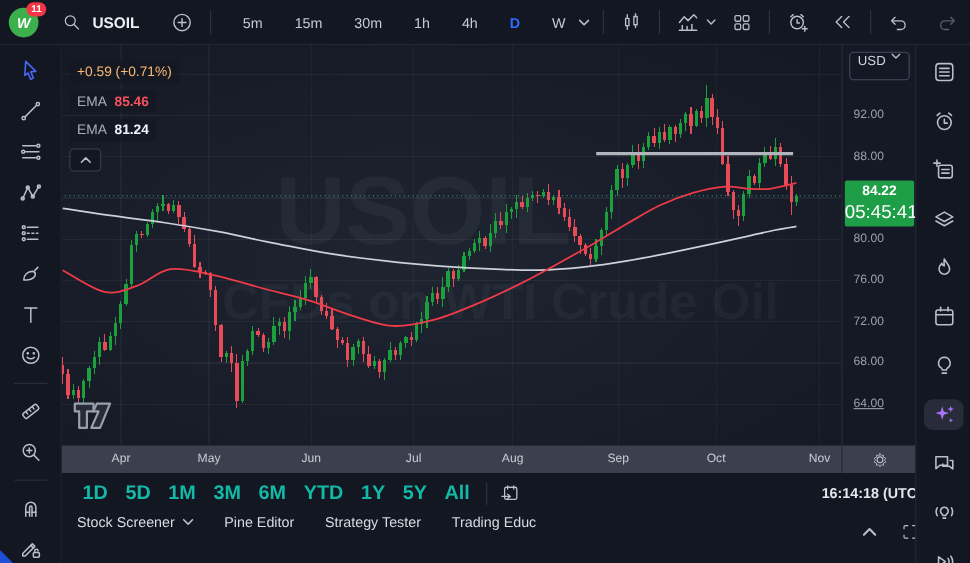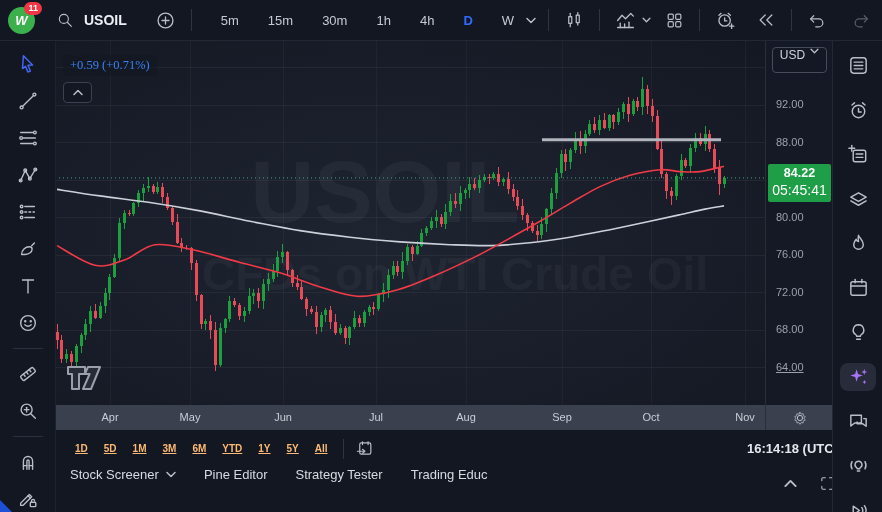--- a/index.html
+++ b/index.html
@@ -41,47 +41,47 @@
          border-radius:8px;cursor:pointer;}
   .rtool.activepill{background:#272b3a;}
   
   #pane{left:55px;top:40px;width:710px;height:365px;
         background:radial-gradient(ellipse at 45% 55%, #1e2430 0%, #181d29 55%, #141822 100%);}
   #chart-svg{position:absolute;left:0;top:0;}
   
   #legend{left:63px;top:55px;z-index:3;font-size:12.5px;line-height:1;}
   .lrow{margin-bottom:6px;}
   .chip{display:inline-block;background:rgba(19,23,34,0.65);padding:4px 7px;border-radius:3px;}
-  #legend .chg{color:#3b82f6;font-family:Liberation Serif, serif;}
+  #legend .chg{color:#fdba74;}
   .ema-label{color:#a9adb8;margin-right:7px;}
   #legend-collapse{margin-top:3px;width:27px;height:19px;border:1px solid #3a4150;
         background:rgba(19,23,34,0.8);border-radius:4px;display:flex;align-items:center;
         justify-content:center;cursor:pointer;}
   
   #paxis{left:765px;top:40px;width:67px;height:365px;background:#151926;
          border-left:1px solid #2a2e39;z-index:2;}
   .plabel{position:absolute;left:10px;font-size:11px;color:#9ba0ab;}
   #usdbtn{position:absolute;left:6px;top:7px;width:53px;height:24px;border:1px solid #454c5c;
           border-radius:4px;display:flex;align-items:flex-start;justify-content:center;gap:5px;
           font-size:12px;color:#d1d4dc;cursor:pointer;background:rgba(19,23,34,.4);}
   #pricebadge{position:absolute;left:2px;width:63px;border-radius:2px;text-align:center;
           color:#fff;padding:2px 0 3px 0;line-height:1.25;}
   #pricebadge .bp{font-size:12.5px;font-weight:bold;}
-  #pricebadge .bc{font-size:14px;}
+  #pricebadge .bc{font-size:17px;}
   
   #taxis{left:55px;top:405px;width:710px;height:25px;background:#3a404e;z-index:2;}
   .mlabel{position:absolute;top:6px;font-size:11px;color:#c9cdd6;transform:translateX(-50%);}
   #tcorner{left:765px;top:405px;width:67px;height:25px;background:#3a404e;
            border-left:1px solid #2a2e39;display:flex;align-items:center;
            justify-content:center;z-index:2;cursor:pointer;}
   
   #rangebar{left:55px;top:430px;width:777px;height:37px;background:#131722;
             border-bottom:1px solid #242936;display:flex;align-items:center;
             padding-left:12px;z-index:2;}
-  .rbtn{font-size:10px;font-weight:bold;color:#fdba74;padding:0 8px;cursor:pointer;text-decoration:underline;}
+  .rbtn{font-size:18px;font-weight:bold;color:#14b8a6;padding:0 8px;cursor:pointer;}
   #clock{position:absolute;right:6px;font-size:13px;font-weight:bold;color:#e4e7ed;}
   .rb-div{width:1px;height:20px;background:#2f3442;margin:0 7px;}
   
   #botpanel{left:55px;top:467px;width:777px;height:45px;background:#131722;
             display:flex;align-items:flex-start;padding-left:15px;gap:28px;z-index:2;}
   .bitem{font-size:13px;color:#d7dae2;cursor:pointer;display:flex;align-items:center;gap:7px;}
   #botpanel .bp-icons{position:absolute;right:8px;display:flex;gap:16px;align-items:center;}
   #cornerwedge{left:0;top:500px;width:0;height:0;z-index:6;
       border-left:13px solid #1d4fd7;border-top:13px solid transparent;}
 </style>
@@ -603,20 +603,24 @@
       <line x1="0" x2="710" y1="137.9375" y2="137.9375" stroke="#3fa583" stroke-width="1" stroke-dasharray="1,3"></line>
       <g transform="translate(12,325)">
         <path d="M1 2 h17 v7 h-6 v15 h-7 V9 H1 Z" fill="#262b37" stroke="#99a0ac" stroke-width="2" stroke-linejoin="round"></path>
         <path d="M21 2 h12 l-9 22 h-8 l6.6 -15 h-4.8 Z" fill="#262b37" stroke="#99a0ac" stroke-width="2" stroke-linejoin="round"></path>
       </g>
     </svg>
 </div>
 
 <div id="legend" class="abs">
   <div class="lrow"><span class="chip chg">+0.59 (+0.71%)</span></div>
+  <div id="legend-indicators">
+      <div class="lrow"><span class="chip"><span class="ema-label">EMA</span><span style="color: rgb(247, 82, 95); font-weight: bold;">85.46</span></span></div>
+      <div class="lrow"><span class="chip"><span class="ema-label">EMA</span><span style="color: rgb(240, 243, 250); font-weight: bold;">81.24</span></span></div>
+    </div>
   <div id="legend-collapse">
     <svg width="10" height="7" viewBox="0 0 10 7" class="ic">
         <polyline points="1,5.5 5,1.5 9,5.5"></polyline>
       </svg>
   </div>
 </div>
 
 <div id="paxis" class="abs">
   <div id="usdbtn">
     <span>USD</span>

